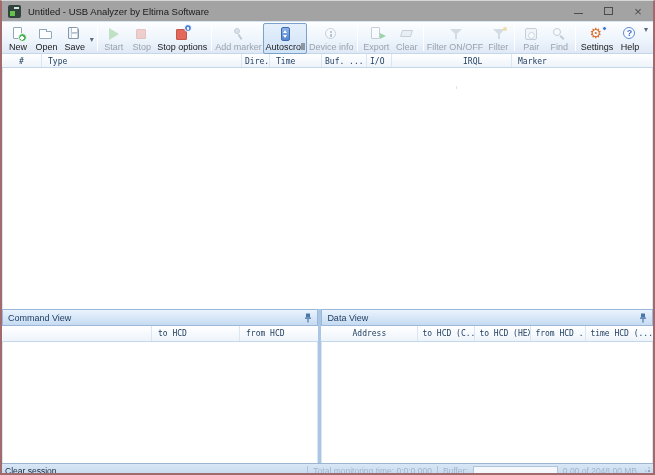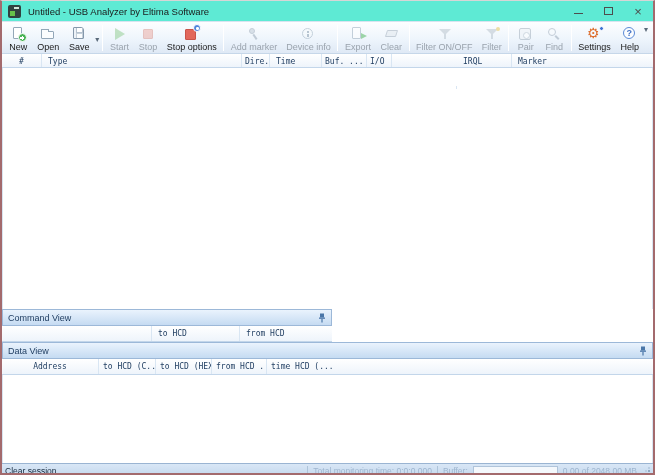--- a/index.html
+++ b/index.html
@@ -6,21 +6,21 @@
   html,body { background:#e8e8e8; font-family:"Liberation Sans",sans-serif; }
 
   .window {
     position:relative; width:655px; height:475px; background:#fff;
     border-left:2px solid #a36a6d; border-right:2px solid #a36a6d;
     border-bottom:2px solid #a36a6d; border-top:1px solid #d6d6d6;
     overflow:hidden;
   }
 
   
-  .titlebar { height:20px; background:#5eead4; display:flex; align-items:center; padding-left:6px; }
+  .titlebar { height:20px; background:#a3a3a3; display:flex; align-items:center; padding-left:6px; }
   .app-icon { width:13px; height:13px; background:#31423f; border-radius:2px; position:relative; flex:0 0 auto; }
   .app-icon::before { content:""; position:absolute; left:2px; bottom:2px; width:5px; height:5px; background:#67c24a; }
   .app-icon::after  { content:""; position:absolute; right:2px; top:2px; width:5px; height:2px; background:#cfe6d8; }
   .title { font-size:9.5px; color:#1a1a1a; margin-left:7px; white-space:nowrap; }
   .win-controls { margin-left:auto; display:flex; height:20px; }
   .win-btn { width:30px; height:20px; display:flex; align-items:center; justify-content:center; }
   .g-min { width:9px; height:1px; background:#4d4d4d; margin-top:5px; }
   .g-max { width:9px; height:8px; border:1px solid #4d4d4d; }
   .g-close { font-size:13px; line-height:13px; color:#4d4d4d; }
 
@@ -82,21 +82,21 @@
              font-family:"DejaVu Sans Mono",monospace; font-size:8px; color:#1c3a5e; }
   .hdr-cell { border-right:1px solid #d9e6f3; padding:3px 0 0 6px; white-space:nowrap; overflow:hidden; flex:0 0 auto; }
   .hc-num { width:40px; text-align:center; padding-left:0; }
   .hc-type { width:200px; } .hc-dir { width:28px; padding-left:3px; } .hc-time { width:52px; }
   .hc-buf { width:45px; padding-left:3px; } .hc-io { width:25px; padding-left:3px; }
   .hc-status { width:65px;margin-top:32px; } .hc-irql { width:55px; } .hc-marker { flex:1 1 auto; border-right:none; }
 
   .main-area { height:241px; background:#fff; border-left:1px solid #d8e4f0; border-right:1px solid #d8e4f0; }
 
   
-  .panels { display:flex; height:154px;flex-direction:column; }
+  .panels { display:flex; height:154px; }
   .panel { display:flex; flex-direction:column; }
   .panel-cmd { width:330px; }
   .panel-data { flex:1 1 auto; }
   .v-split { width:3px; background:#aac6e4; flex:0 0 auto; }
   .panel-header { height:17px; background:linear-gradient(#eaf3fd,#c5dbf2); border:1px solid #9cb8d8;
                   display:flex; align-items:center; padding:0 5px; font-size:9px; color:#1c3a5e; }
   .pin { margin-left:auto; display:block; }
   .panel-cols { display:flex; height:16px; background:linear-gradient(#ffffff,#eef4fb); border-bottom:1px solid #c3d6ea;
                 font-family:"DejaVu Sans Mono",monospace; font-size:8px; color:#1c3a5e; }
   .pcol { border-right:1px solid #d9e6f3; padding:2.5px 0 0 6px; white-space:nowrap; overflow:hidden; flex:0 0 auto; }
@@ -183,20 +183,26 @@
       <div class="tb-label">Stop options</div>
     </div>
     <div class="tb-sep"></div>
 
     <div class="tb-btn disabled">
       <div class="icon">
           <div class="pin-head"></div>
           <div class="pin-needle"></div>
         </div>
       <div class="tb-label">Add marker</div>
+    </div>
+    <div class="tb-btn pressed">
+      <div class="icon">
+          <div class="scrollbar-ic"></div>
+        </div>
+      <div class="tb-label">Autoscroll</div>
     </div>
     <div class="tb-btn disabled">
       <div class="icon">
           <div class="info-c"></div>
         </div>
       <div class="tb-label">Device info</div>
     </div>
     <div class="tb-sep"></div>
 
     <div class="tb-btn disabled">

